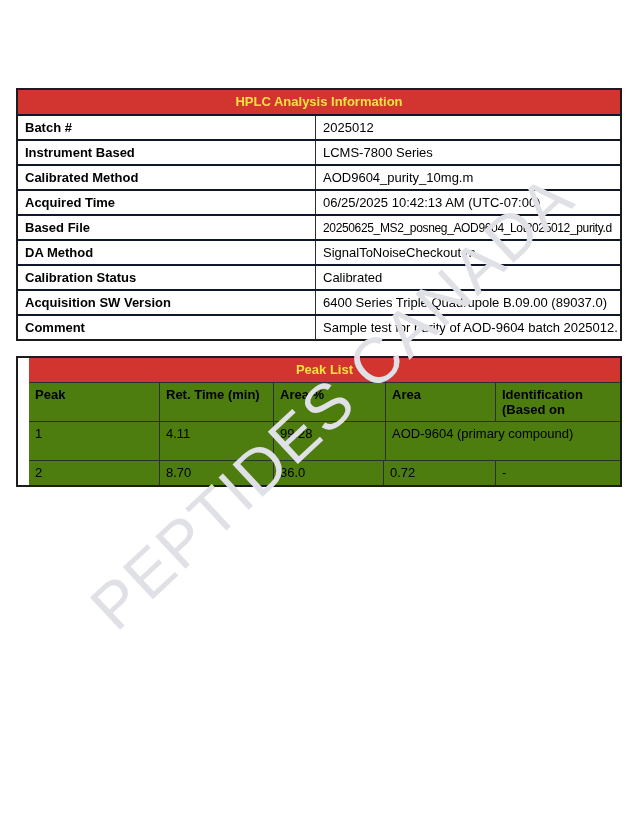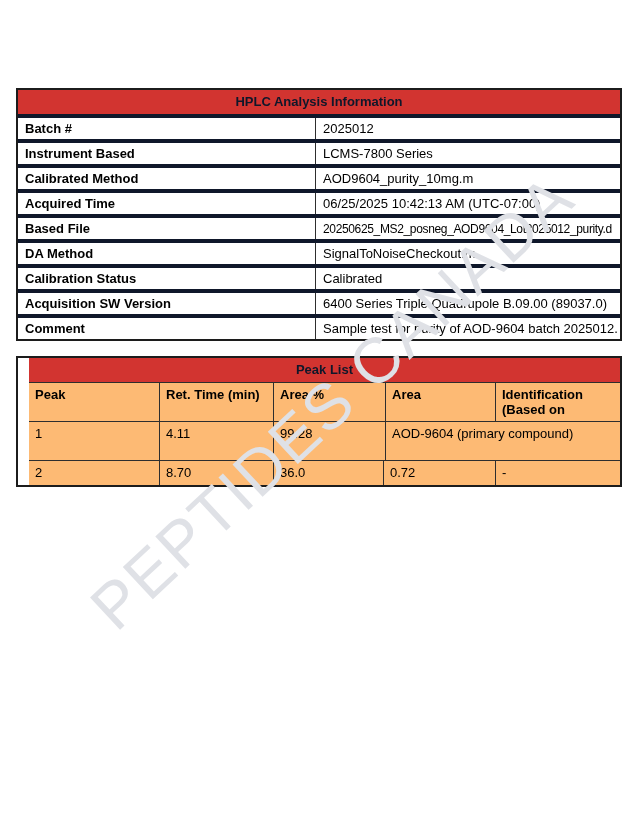--- a/index.html
+++ b/index.html
@@ -33,32 +33,32 @@
     left:16px;
     width:606px;
     border:2px solid #1c1c1c;
     background:#ffffff;
     z-index:1;
   }
   .band {
     height:24px;
     line-height:24px;
     background:#d23430;
-    color:#0f172a;
+    color:#fde047;
     font-weight:700;
     font-size:13px;
     text-align:center;
   }
 
   
   .info { top:88px; }
   .irow {
     display:flex;
     height:25px;
-    border-top:4px solid #0f172a;
+    border-top:2px solid #0f172a;
     font-size:13px;
     background:#ffffff;
   }
   .irow .lbl {
     width:298px;
     flex:0 0 298px;
     font-weight:700;
     padding-left:7px;
     display:flex;
     align-items:center;
@@ -73,21 +73,21 @@
     overflow:hidden;
   }
   .irow .val.long { font-size:12px; letter-spacing:-0.35px; }
 
   
   .peaks { top:356px;padding-left:11px; }
   .prow {
     display:flex;
     border-top:1px solid #2e2e2e;
     font-size:13px;
-    background:#fdba74;
+    background:#4d7c0f;
   }
   .prow .pcell {
     padding:4px 6px 2px 6px;
     border-right:1px solid #2e2e2e;
     overflow:hidden;
     line-height:1.18;
   }
   .prow .pcell:last-child { border-right:none; }
   .c1 { flex:0 0 131px; }
   .c2 { flex:0 0 114px; }

